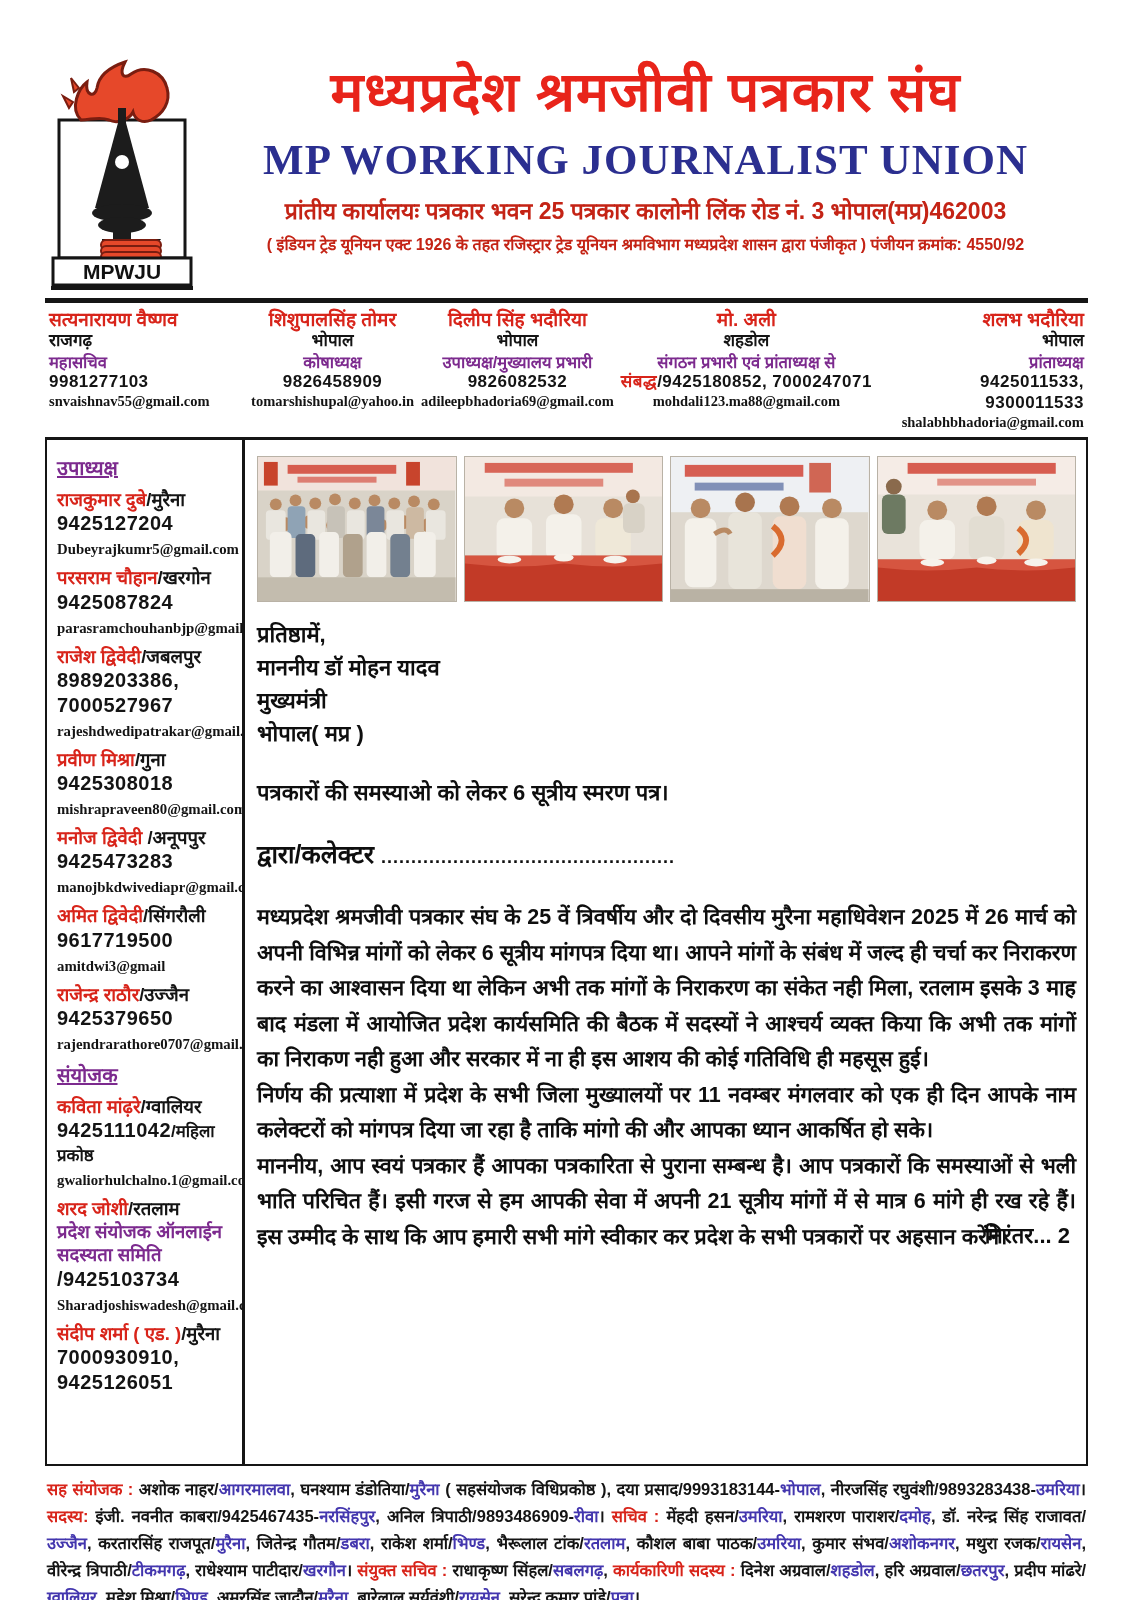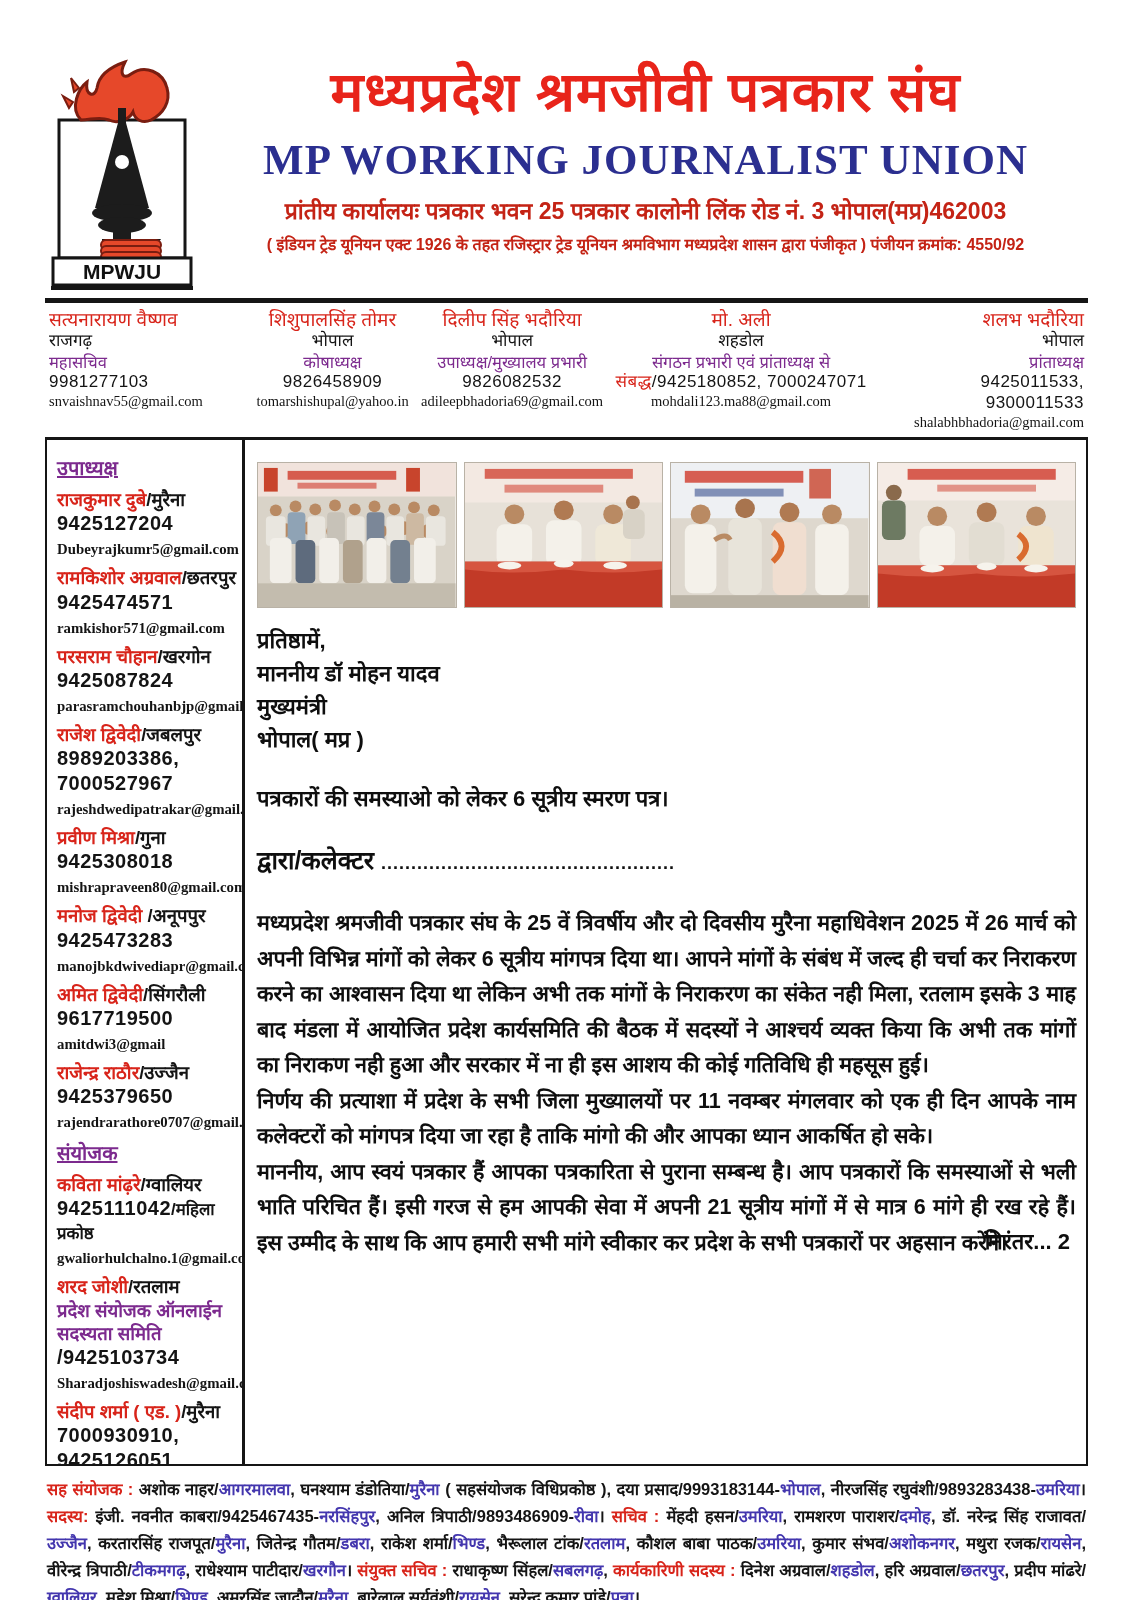--- a/index.html
+++ b/index.html
@@ -18,21 +18,21 @@
   .title-hi { font-size:55px; font-weight:700; color:#e8241a; line-height:1.55; letter-spacing:1px; }
   .title-en { font-family:"Liberation Serif", serif; font-size:43px; font-weight:700; color:#2b2f90; line-height:1.15; letter-spacing:1px; }
   .addr    { font-size:23px; font-weight:700; color:#c42315; margin-top:12px; line-height:1.3; }
   .reg     { font-size:16px; font-weight:700; color:#c42315; margin-top:8px; line-height:1.3; }
 
   .rule1 { border-top:5px solid #151515; margin-top:8px; }
   .rule2 { border-top:3px solid #151515; }
 
   
   .officials { display:flex; justify-content:space-between; padding:5px 4px 6px 4px; min-height:88px; }
-  .official-card { font-weight:400; line-height:1.22; }
+  .official-card { font-weight:700; line-height:1.22; }
   .official-card.align-left  { text-align:left;  width:195px; }
   .official-card.align-center{ text-align:center; }
   .official-card.align-right { text-align:right; width:205px; }
   .official-card .card-line:nth-child(1){ font-size:19px; }
   .official-card .card-line:nth-child(2){ font-size:17px; }
   .official-card .card-line:nth-child(3){ font-size:16.5px; }
   .official-card .card-line:nth-child(4){ font-size:17px; letter-spacing:.5px; }
   .official-card .card-line:nth-child(5){ font-size:14.5px; font-family:"Liberation Serif", serif; }
 
   
@@ -47,21 +47,21 @@
   
   .content { display:flex; border-left:2px solid #151515; border-right:2px solid #151515; height:1024px; overflow:hidden; }
   .sidebar { width:198px; border-right:3px solid #151515; padding:8px 6px 0 10px; overflow:hidden; font-weight:700; }
   .sb-header { color:#7c2a8e; font-size:20px; text-decoration:underline; margin:6px 0 7px 0; }
   .sb-member { margin-bottom:7px; }
   .sb-line { font-size:18.5px; line-height:1.25; font-weight:700; }
   .sb-line .seg-num  { font-size:20px; }
   .sb-line .seg-mail { font-size:14.8px; }
   .sb-line .seg-note { font-size:16.8px; }
 
-  .main { flex:1; padding:22px 10px 0 12px; position:relative; overflow:hidden; }
+  .main { flex:1; padding:16px 10px 0 12px; position:relative; overflow:hidden; }
   .photos { display:flex; gap:7px; height:146px; }
   .photo { flex:1; border:1px solid #b9b2a6; overflow:hidden; }
   .photo svg { width:100%; height:100%; display:block; }
 
   .letter { font-weight:700; color:#0e0e0e; }
   .recipient { margin-top:16px; }
   .recipient div { font-size:22px; line-height:33px; }
   .subject { margin-top:26px; font-size:22px; }
   .through { margin-top:30px; font-size:25px; }
   .through .dots { font-size:18px; letter-spacing:1px; }
@@ -159,25 +159,20 @@
   <div class="rule2"></div>
 
   <div class="content">
 
     <div class="sidebar">
         <div class="sb-header">उपाध्यक्ष</div>
         <div class="sb-member">
           <div class="sb-line"><span class="seg-red">राजकुमार दुबे</span><span class="seg-blk">/मुरैना</span></div>
           <div class="sb-line"><span class="seg-num">9425127204</span></div>
           <div class="sb-line"><span class="seg-mail">Dubeyrajkumr5@gmail.com</span></div>
-        </div>
-        <div class="sb-member">
-          <div class="sb-line"><span class="seg-red">रामकिशोर अग्रवाल</span><span class="seg-blk">/छतरपुर</span></div>
-          <div class="sb-line"><span class="seg-num">9425474571</span></div>
-          <div class="sb-line"><span class="seg-mail">ramkishor571@gmail.com</span></div>
         </div>
         <div class="sb-member">
           <div class="sb-line"><span class="seg-red">परसराम चौहान</span><span class="seg-blk">/खरगोन</span></div>
           <div class="sb-line"><span class="seg-num">9425087824</span></div>
           <div class="sb-line"><span class="seg-mail">parasramchouhanbjp@gmail.com</span></div>
         </div>
         <div class="sb-member">
           <div class="sb-line"><span class="seg-red">राजेश द्विवेदी</span><span class="seg-blk">/जबलपुर</span></div>
           <div class="sb-line"><span class="seg-num">8989203386, 7000527967</span></div>
           <div class="sb-line"><span class="seg-mail">rajeshdwedipatrakar@gmail.com</span></div>

